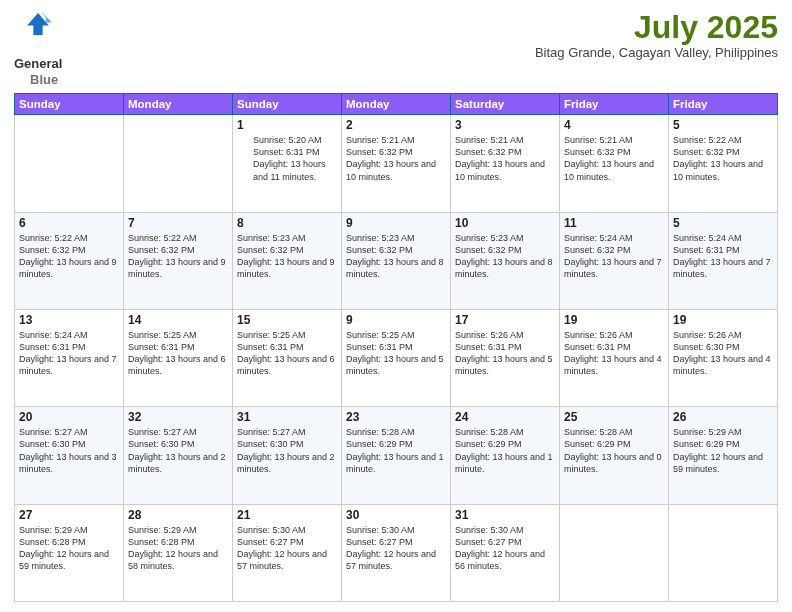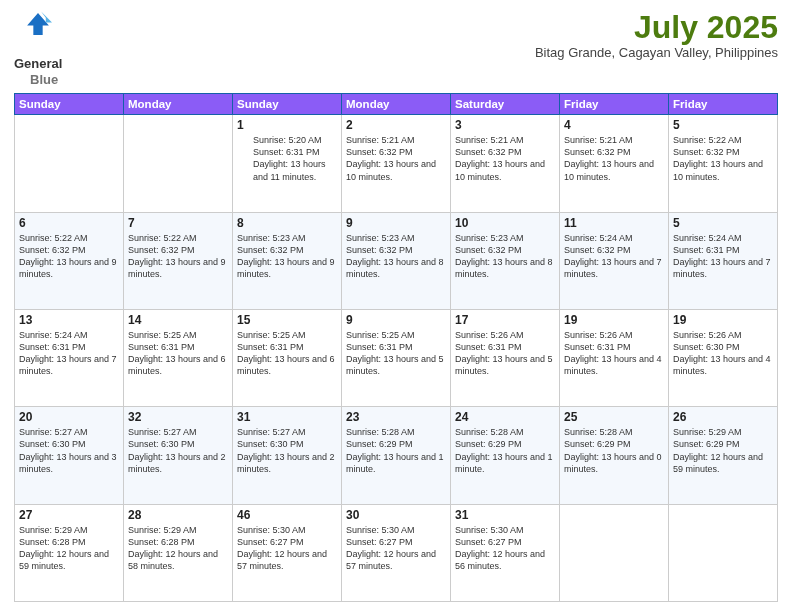--- a/index.html
+++ b/index.html
@@ -302,21 +302,21 @@
 Sunset: 6:28 PM
 Daylight: 12 hours and 59 minutes.</div>
           </td>
           <td>
             <span class="day-num">28</span>
             <div class="cell-detail" style="white-space: pre-line;">Sunrise: 5:29 AM
 Sunset: 6:28 PM
 Daylight: 12 hours and 58 minutes.</div>
           </td>
           <td>
-            <span class="day-num">46</span>
+            <span class="day-num">21</span>
             <div class="cell-detail" style="white-space: pre-line;">Sunrise: 5:30 AM
 Sunset: 6:27 PM
 Daylight: 12 hours and 57 minutes.</div>
           </td>
           <td>
             <span class="day-num">30</span>
             <div class="cell-detail" style="white-space: pre-line;">Sunrise: 5:30 AM
 Sunset: 6:27 PM
 Daylight: 12 hours and 57 minutes.</div>
           </td>

